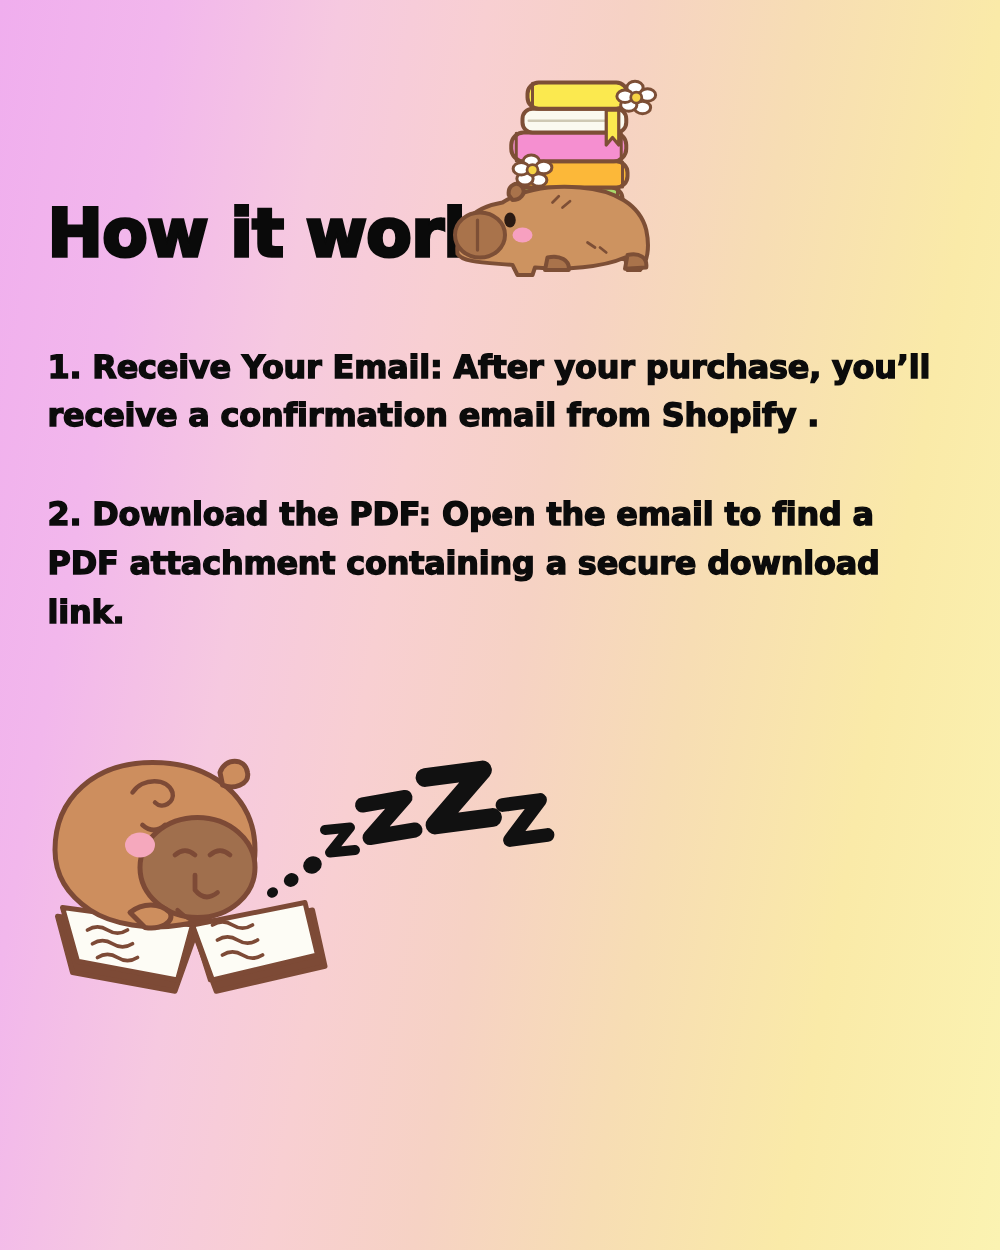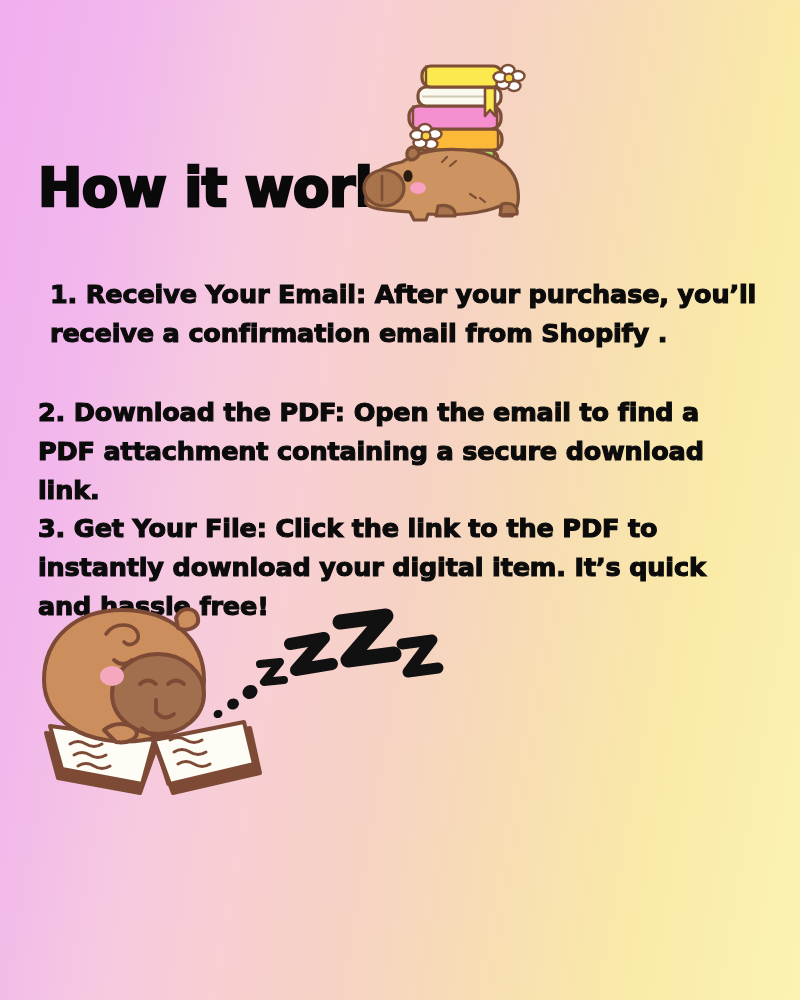--- a/index.html
+++ b/index.html
@@ -52,21 +52,21 @@
     width: 722px;
     font-family: "DejaVu Sans", sans-serif;
     font-weight: 700;
     font-size: 25.5px;
     line-height: 39px;
     letter-spacing: -0.15px;
     color: #0b0b0b;
     -webkit-text-stroke: 1.15px #0b0b0b;
     paint-order: stroke fill;
   }
-  #step-1 { top: 275px; margin-left: 12px; }
+  #step-1 { top: 275px; }
   #step-2 { top: 393px; }
   #step-3 { top: 509px; }
 
   
   .art {
     position: absolute;
   }
   #capy-books-art {
     left: 352px;
     top: 48px;
@@ -163,21 +163,20 @@
           <circle cx="74" cy="88" r="4.4" fill="#f6d244" stroke-width="2.2"></circle>
         </g>
       </g>
     </svg>
   </div>
 
   <div class="step" id="step-1">1. Receive Your Email: After your purchase, you’ll receive a confirmation email from Shopify .</div>
 
   <div class="step" id="step-2">2. Download the PDF: Open the email to find a PDF attachment containing a secure download link.</div>
 
-  <div class="step" id="step-3">3. Get Your File: Click the link to the PDF to instantly download your digital item. It’s quick and hassle free!</div>
 
   <div class="art" id="capy-sleep-art">
     <svg viewBox="0 0 420 215" width="420" height="215">
       <g stroke="#7d4a36" stroke-width="4" stroke-linejoin="round" stroke-linecap="round">
 
         <g>
           <path d="M18 145 L30 190 L112 205 L128 160 Z" fill="#7d4a36"></path>
           <path d="M128 160 L145 205 L232 185 L222 140 Z" fill="#7d4a36"></path>
           <path d="M22 138 L34 181 L114 196 L126 152 Z" fill="#fdfcf5"></path>
           <path d="M126 152 L142 196 L226 176 L216 134 Z" fill="#fdfcf5"></path>

